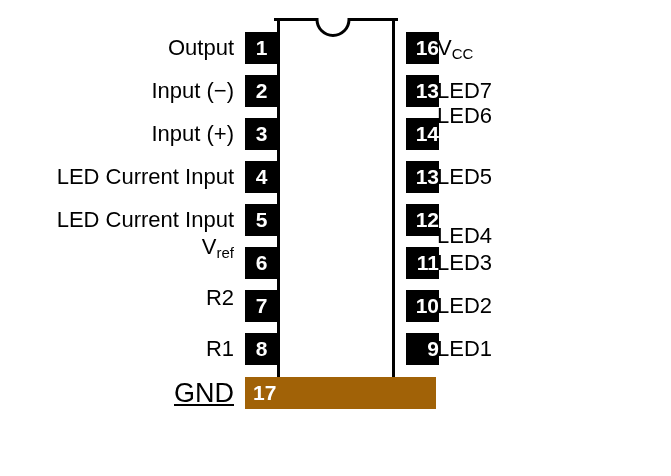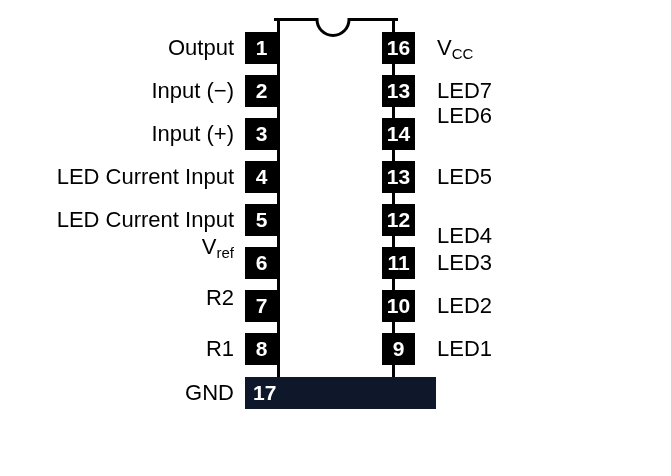--- a/index.html
+++ b/index.html
@@ -48,21 +48,21 @@
     position: absolute;
     width: 33px;
     height: 32px;
     background: #000000;
     color: #ffffff;
     font-size: 21px;
     font-weight: bold;
     line-height: 32px;
   }
   .pin-box.left  { left: 245px;  text-align: center; }
-  .pin-box.right { left: 382px;  text-align: center; }
+  .pin-box.right { left: 406px;  text-align: right; }
 
   
   .pin-label {
     position: absolute;
     font-size: 22px;
     line-height: 32px;
     white-space: nowrap;
     color: #000000;
   }
   .pin-label.left {
@@ -80,41 +80,42 @@
     margin-top: 24px;
   }
 
   
   .gnd-bar {
     position: absolute;
     left: 245px;
     top: 377px;
     width: 191px;
     height: 32px;
-    background: #0f172a;
+    background: #a16207;
   }
   .gnd-bar-num {
     position: absolute;
     left: 8px;
     top: 0;
     height: 32px;
     line-height: 32px;
     color: #ffffff;
     font-size: 21px;
     font-weight: bold;
   }
   .gnd-label {
     position: absolute;
     right: 437px;
     top: 377px;
     height: 32px;
     line-height: 32px;
-    font-size: 22px;
+    font-size: 27px;
     text-align: right;
     white-space: nowrap;
+    text-decoration: underline;
   }
 </style>
 </head>
 <body>
 
 <div id="diagram">
 
   <div class="ic-body"></div>
 
   <div class="ic-top-edge">

